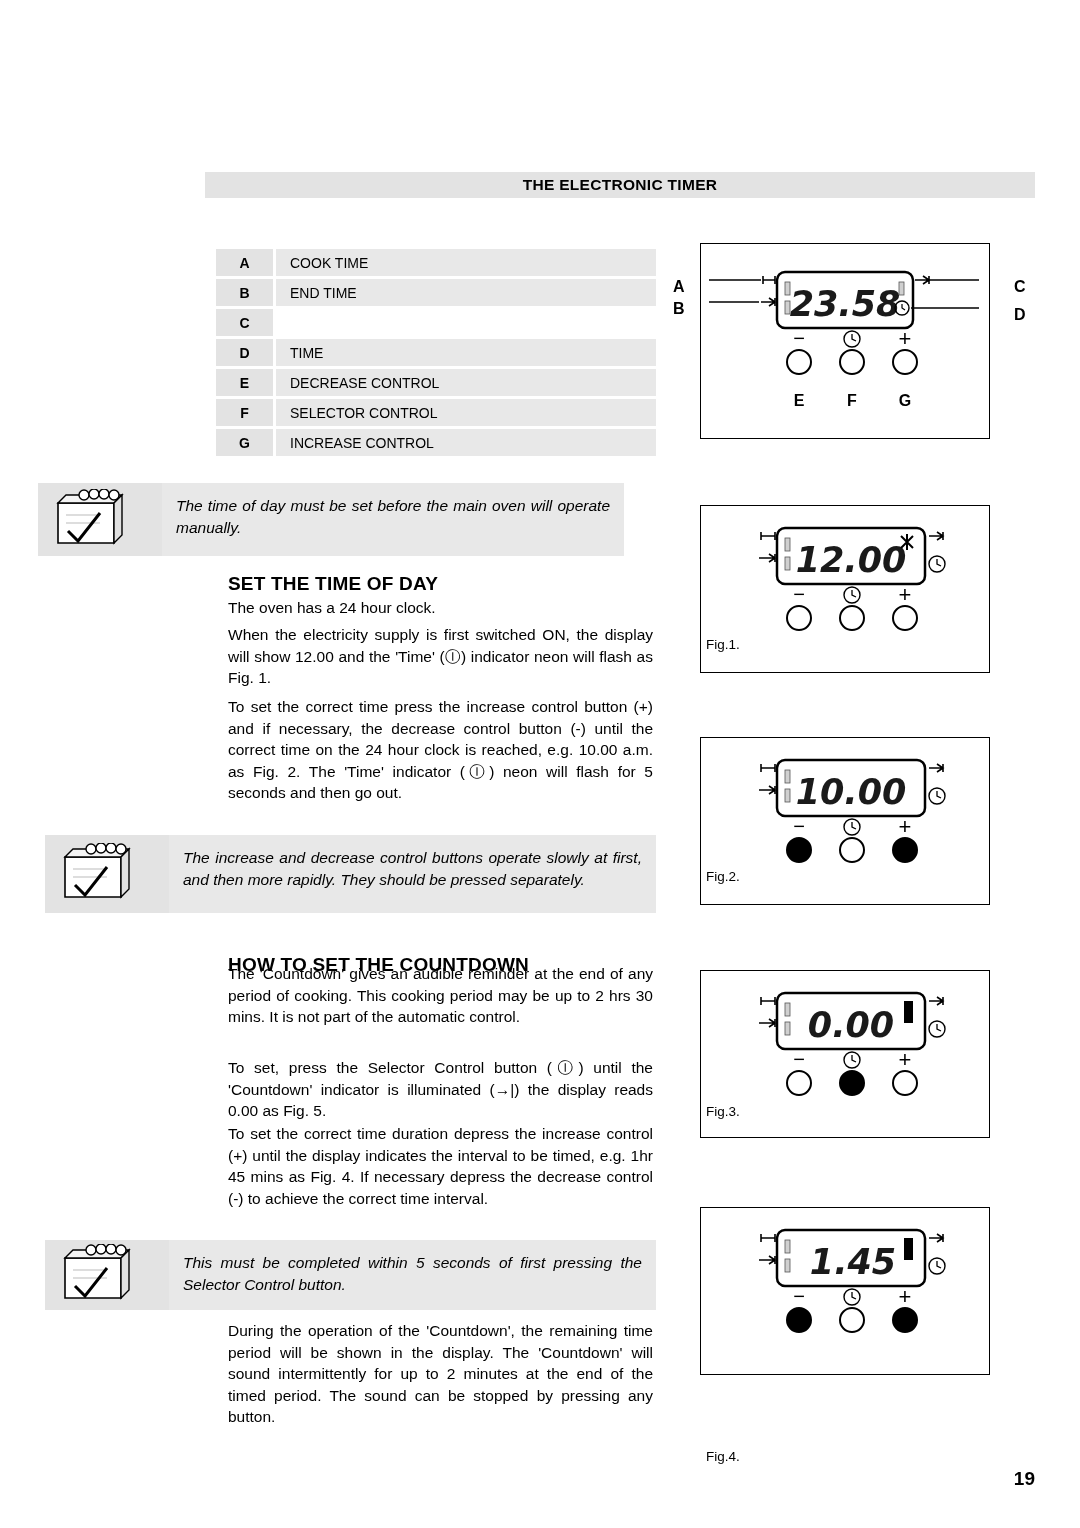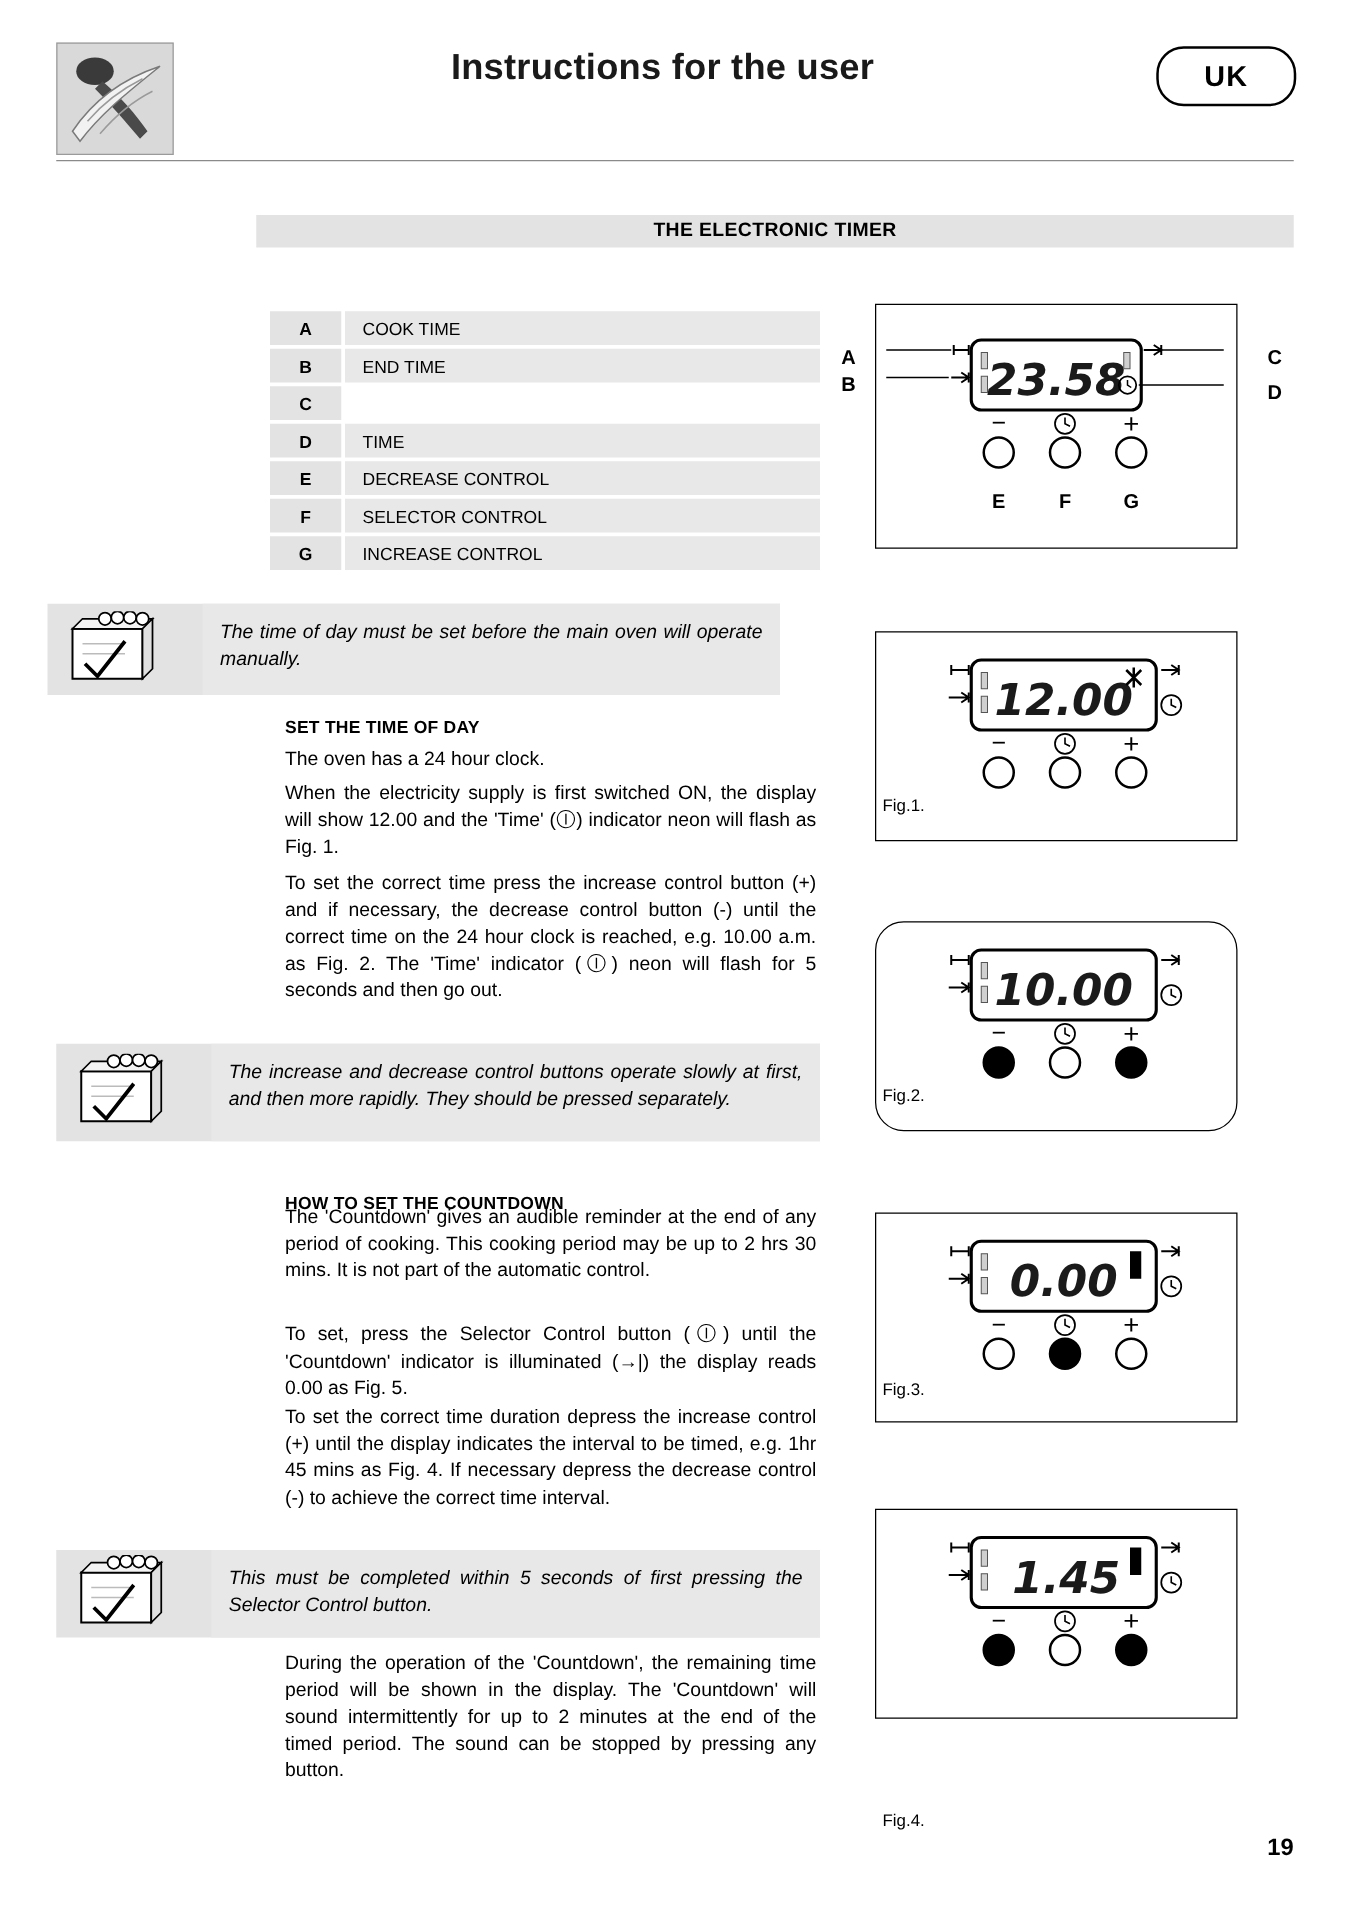--- a/index.html
+++ b/index.html
@@ -76,21 +76,21 @@
   }
   .note .note-text {
     flex:1; background:#e8e8e8; margin-left:4px;
     font-style:italic; font-size:15.5px; line-height:22px;
     padding:12px 14px 12px 14px; box-sizing:border-box;
     text-align:justify;
   }
 
   
   .h3 {
-    position:absolute; font-size:14px; font-weight:bold; letter-spacing:0.2px;
+    position:absolute; font-size:19px; font-weight:bold; letter-spacing:0.2px;
   }
   .para {
     position:absolute; font-size:15.5px; line-height:21.5px;
     text-align:justify; width:425px;
   }
 
   
   .fig-box {
     position:absolute; border:1px solid #000; background:#fff;
   }
@@ -101,34 +101,20 @@
   .page-num {
     position:absolute; right:45px; bottom:38px;
     font-size:19px; font-weight:bold;
   }
 </style>
 </head>
 <body>
 
 <div class="page">
 
-  <div class="header">
-    <div class="logo-box">
-      <svg width="92" height="88" viewBox="0 0 92 88" aria-hidden="true">
-        <ellipse cx="30" cy="22" rx="15" ry="11" fill="#3a3a3a"></ellipse>
-        <path d="M36 30 C52 44, 62 56, 72 70 L66 76 C54 62, 44 50, 30 36 Z" fill="#4a4a4a"></path>
-        <path d="M12 70 C28 46, 52 28, 82 18 C60 36, 36 54, 18 78 Z" fill="#f2f2f2" stroke="#7a7a7a" stroke-width="1.2"></path>
-        <path d="M24 62 C36 48, 52 36, 68 28" fill="none" stroke="#9a9a9a" stroke-width="1.2"></path>
-        <path d="M34 72 C46 58, 60 46, 76 38" fill="none" stroke="#9a9a9a" stroke-width="1.2"></path>
-      </svg>
-    </div>
-    <div class="header-title">Instructions for the user</div>
-    <div class="uk-badge">UK</div>
-    <div class="header-rule"></div>
-  </div>
 
   <div class="section-bar">THE ELECTRONIC TIMER</div>
 
   <div class="key-table">
     <div class="key-row">
       <div class="key-letter">A</div>
       <div class="key-label">COOK TIME</div>
     </div>
     <div class="key-row">
       <div class="key-letter">B</div>
@@ -281,21 +267,21 @@
       <circle cx="151" cy="112" r="12" fill="#fff" stroke="#000" stroke-width="2"></circle>
       <circle cx="204" cy="112" r="12" fill="#fff" stroke="#000" stroke-width="2"></circle>
       <text x="98" y="95" font-family="&quot;Liberation Sans&quot;, sans-serif" font-size="20" text-anchor="middle">−</text>
       <circle cx="151" cy="89" r="8" fill="none" stroke="#000" stroke-width="1.4"></circle>
       <path d="M151 84 L151 89 L155 91" stroke="#000" stroke-width="1.3" fill="none"></path>
       <text x="204" y="96" font-family="&quot;Liberation Sans&quot;, sans-serif" font-size="22" text-anchor="middle">+</text>
     </svg>
   </div>
   <div class="fig-caption" style="left:706px; top:637px;">Fig.1.</div>
 
-  <div class="fig-box" style="left:700px; top:737px; width:288px; height:166px;border-radius:23px;">
+  <div class="fig-box" style="left:700px; top:737px; width:288px; height:166px;">
     <svg width="286" height="164" viewBox="0 0 286 164" aria-hidden="true">
       <rect x="76" y="22" width="148" height="56" rx="8" fill="#ffffff" stroke="#000" stroke-width="2.5"></rect>
       <text x="150" y="66" font-family="&quot;DejaVu Sans&quot;, sans-serif" font-size="35" font-weight="bold" font-style="italic" text-anchor="middle" fill="#1a1a1a" id="f2-val">10.00</text>
       <rect x="84" y="32" width="5" height="13" fill="#d0d0d0" stroke="#555" stroke-width="0.8"></rect>
       <rect x="84" y="51" width="5" height="13" fill="#d0d0d0" stroke="#555" stroke-width="0.8"></rect>
       <path d="M60 30 L74 30 M60 26 L60 34 M74 26 L74 34" stroke="#000" stroke-width="1.6"></path>
       <path d="M58 52 L74 52 M68 48 L74 52 L68 56 M74 48 L74 56" stroke="#000" stroke-width="1.6" fill="none"></path>
       <path d="M228 30 L242 30 M236 26 L242 30 L236 34 M242 26 L242 34" stroke="#000" stroke-width="1.6" fill="none"></path>
       <circle cx="236" cy="58" r="8" fill="none" stroke="#000" stroke-width="1.4"></circle>
       <path d="M236 53 L236 58 L240 60" stroke="#000" stroke-width="1.3" fill="none"></path>

